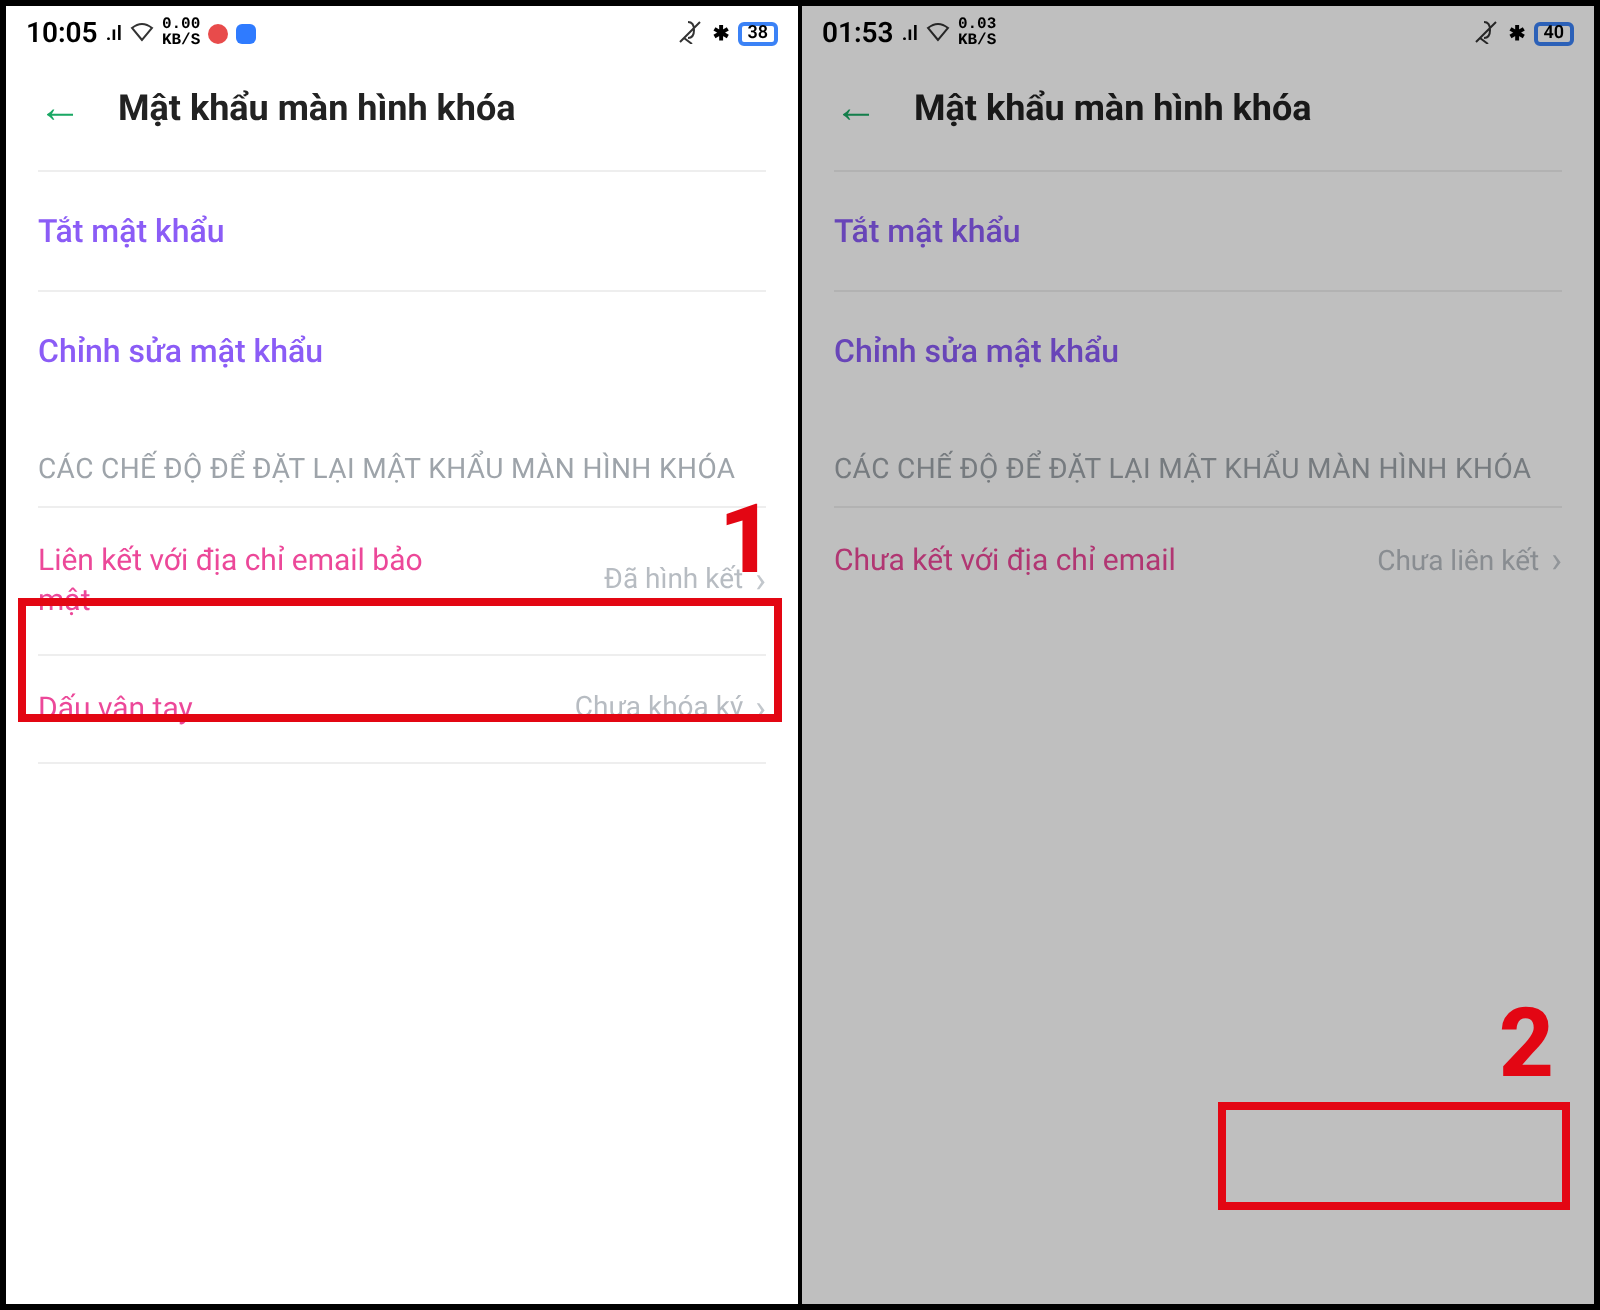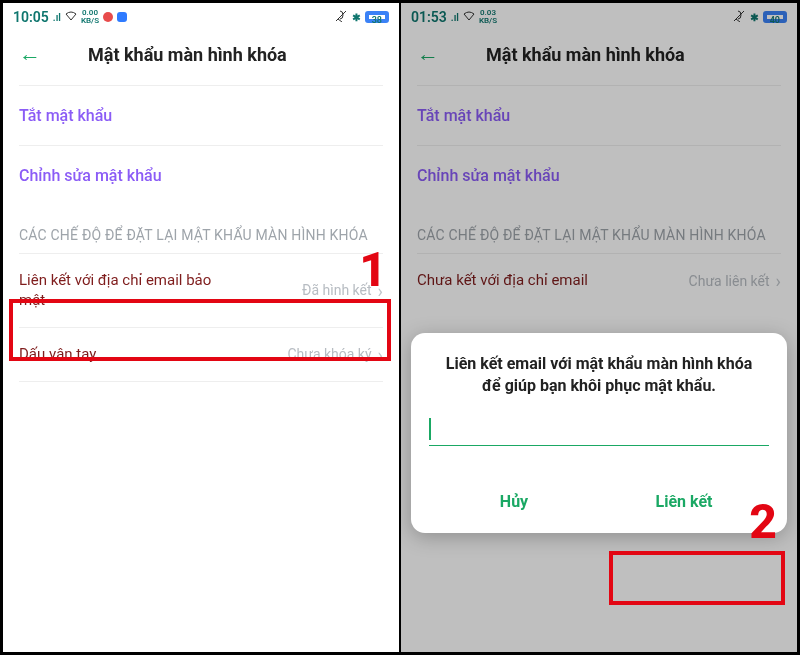--- a/index.html
+++ b/index.html
@@ -26,48 +26,47 @@
     z-index: 5;
     pointer-events: none;
   }
   .statusbar {
     display: flex;
     justify-content: space-between;
     align-items: center;
     padding: 4px 10px 0 10px;
     font-size: 12px;
     font-weight: 600;
-    color: #0f766e;
+    color: #000000;
     height: 24px;
   }
   .sb-left, .sb-right { display: flex; align-items: center; gap: 4px; }
   .sb-left .time { font-size: 14px; }
   .sb-left .icon, .sb-right .icon { font-size: 10px; }
-  .kbps { font-size: 8px; line-height: 1; text-align: center; }
+  .kbps { font-size: 8px; line-height: 1; text-align: center; font-family: Liberation Mono, monospace; }
   .batt {
-    display: inline-flex; align-items: flex-start;
-    border: 4px solid #3b82f6; border-radius: 3px;
+    display: inline-flex; align-items: center;
+    border: 2px solid #3b82f6; border-radius: 3px;
     padding: 0 3px; font-size: 9px; height: 12px;
   }
   .header {
     display: flex;
     align-items: center;
     padding: 14px 16px 18px 16px;
     gap: 18px;
   }
   .back-arrow {
     color: #1aa864;
     font-size: 22px;
     font-weight: 600;
   }
   .title {
     font-size: 18px;
     font-weight: 700;
     color: #222;
-    margin-left: 29px;
   }
   .divider { height: 1px; background: #eee; margin: 0 16px; }
   .opt {
     padding: 20px 16px;
     font-size: 16px;
     color: #8b5cf6;
     font-weight: 500;
   }
   .section-header {
     padding: 22px 16px 10px 16px;
@@ -77,21 +76,21 @@
   }
   .row {
     display: flex;
     align-items: center;
     justify-content: space-between;
     padding: 16px 16px;
     position: relative;
   }
   .row .label {
     font-size: 15px;
-    color: #7f1d1d;
+    color: #ec4899;
     line-height: 1.35;
     max-width: 220px;
   }
   .row .right {
     display: flex;
     align-items: center;
     gap: 6px;
     color: #b7bcc2;
     font-size: 14px;
   }
@@ -261,26 +260,16 @@
   <div class="divider"></div>
 
   <div class="row">
     <div class="label">Chưa kết với địa chỉ email</div>
     <div class="right">
       <span>Chưa liên kết</span>
       <span class="chev">›</span>
     </div>
   </div>
 
-  <div class="dialog">
-    <div class="dlg-title">Liên kết email với mật khẩu màn hình khóa để giúp bạn khôi phục mật khẩu.</div>
-    <div class="dlg-input-wrap">
-      <span class="cursor"></span>
-    </div>
-    <div class="dlg-actions">
-      <div class="dlg-btn">Hủy</div>
-      <div class="dlg-btn">Liên kết</div>
-    </div>
-  </div>
 
   <div class="highlight-box" style="right:12px;top:548px;width:176px;height:54px;"></div>
   <div class="callout" style="right:20px;top:490px;">2</div>
 </div>
 
 </body></html>

